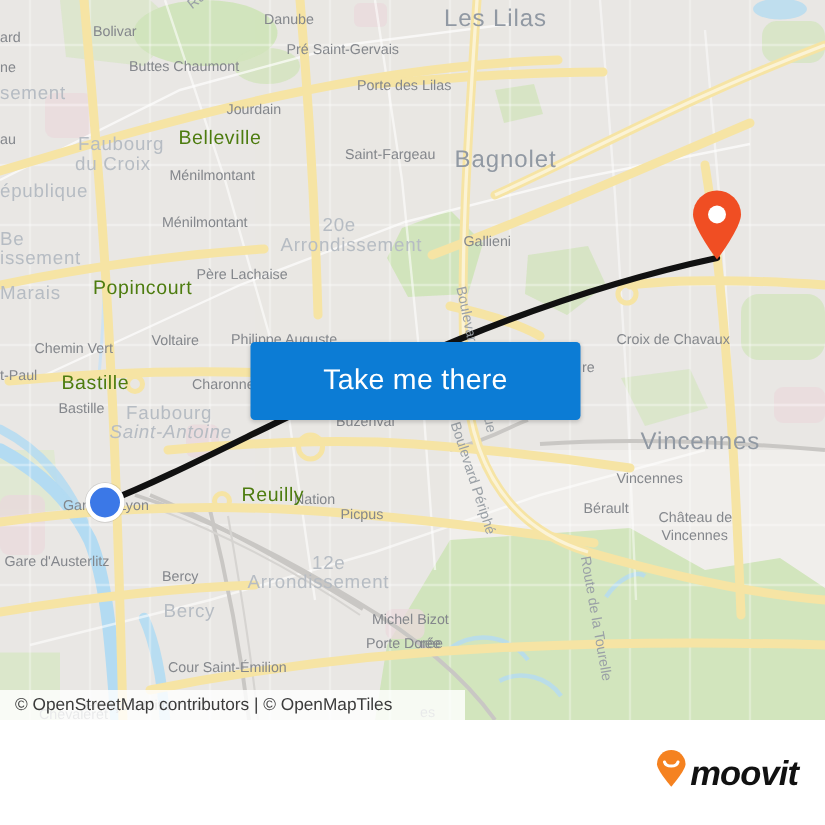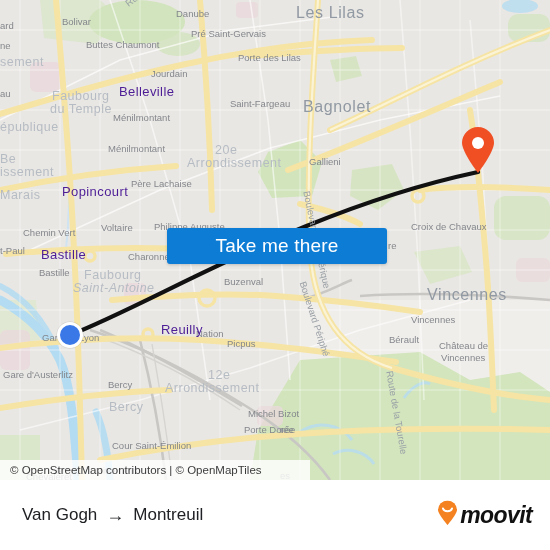--- a/index.html
+++ b/index.html
@@ -16,37 +16,37 @@
 
   
   .lbl{
     position:absolute;
     color:#8a8d91;
     white-space:nowrap;
     pointer-events:none;
     font-family:"Liberation Sans",sans-serif;
   }
   .lbl.poi{color:#84878c;font-size:9.5px;}
-  .lbl.place{color:#4c1d95;font-size:13px;letter-spacing:.4px;}
+  .lbl.place{color:#4d7c0f;font-size:13px;letter-spacing:.4px;}
   .lbl.place-big{color:#9199a3;font-size:16px;letter-spacing:.6px;}
   .lbl.area{color:#b6bcc3;font-size:12.5px;letter-spacing:.5px;}
   .lbl.road{color:#9aa0a6;font-size:9.5px;}
 
   
   .origin-dot{
     position:absolute;width:26px;height:26px;border-radius:50%;
     background:#3b78e7;border:3px solid #ffffff;
     box-sizing:border-box;
     box-shadow:0 0 0 .5px rgba(0,0,0,.12);
   }
   .dest-pin{position:absolute;width:36px;height:48px;}
 
   
   .take-btn{
-    position:absolute;left:167px;top:228px;width:220px;height:36px;
+    position:absolute;left:167px;top:228px;width:220px;height:52px;
     background:#0c7cd5;border:none;border-radius:3px;
     color:#ffffff;font-size:19px;font-family:"Liberation Sans",sans-serif;
     letter-spacing:.2px;cursor:pointer;
     display:flex;align-items:center;justify-content:center;
     box-shadow:0 1px 3px rgba(0,0,0,.18);
   }
 
   
   .attrib{
     position:absolute;left:0;top:460px;width:310px;height:20px;
@@ -197,21 +197,21 @@
         <div class="lbl poi" style="left: 176px; top: 8px;">Danube</div>
         <div class="lbl poi" style="left: 191px; top: 28px;">Pré Saint-Gervais</div>
         <div class="lbl poi" style="left: 86px; top: 39px;">Buttes Chaumont</div>
         <div class="lbl poi" style="left: 238px; top: 52px;">Porte des Lilas</div>
         <div class="lbl poi" style="left: 151px; top: 68px;">Jourdain</div>
         <div class="lbl place" style="left: 119px; top: 84px;">Belleville</div>
         <div class="lbl poi" style="left: 230px; top: 98px;">Saint-Fargeau</div>
         <div class="lbl place-big" style="left: 296px; top: 4px;">Les Lilas</div>
         <div class="lbl place-big" style="left: 303px; top: 98px;">Bagnolet</div>
         <div class="lbl area" style="left: 52px; top: 89px;">Faubourg</div>
-        <div class="lbl area" style="left: 50px; top: 102px;">du Temple</div>
+        <div class="lbl area" style="left: 50px; top: 102px;">du Croix</div>
         <div class="lbl poi" style="left: 0px; top: 20px;">ard</div>
         <div class="lbl poi" style="left: 0px; top: 40px;">ne</div>
         <div class="lbl area" style="left: 0px; top: 55px;">sement</div>
         <div class="lbl poi" style="left: 0px; top: 88px;">au</div>
         <div class="lbl area" style="left: 0px; top: 120px;">épublique</div>
         <div class="lbl poi" style="left: 108px; top: 143px;">Ménilmontant</div>
         <div class="lbl area" style="left: 215px; top: 143px;">20e</div>
         <div class="lbl area" style="left: 187px; top: 156px;">Arrondissement</div>
         <div class="lbl poi" style="left: 309px; top: 156px;">Gallieni</div>
         <div class="lbl poi" style="left: 113px; top: 112px;">Ménilmontant</div>
@@ -271,25 +271,20 @@
     </div>
 
     <button class="take-btn">Take me there</button>
 
     <div class="attrib">
       <span>© OpenStreetMap contributors | © OpenMapTiles</span>
     </div>
   </div>
 
   <div class="bottom-bar">
-    <div class="trip">
-      <span>Van Gogh</span>
-      <span class="arrow">→</span>
-      <span>Montreuil</span>
-    </div>
 
     <div class="logo">
       <span>
         <svg width="21" height="25" viewBox="0 0 21 25">
           <path d="M10.5 24.5 C10.5 24.5 20 13.5 20 9.5 A9.5 9.5 0 1 0 1 9.5 C1 13.5 10.5 24.5 10.5 24.5 Z" fill="#f58220"></path>
           <path d="M6 8 C7 11.6 14 11.6 15 8" fill="none" stroke="#ffffff" stroke-width="2" stroke-linecap="round"></path>
         </svg>
       </span>
       <span class="word">moovit</span>
     </div>

